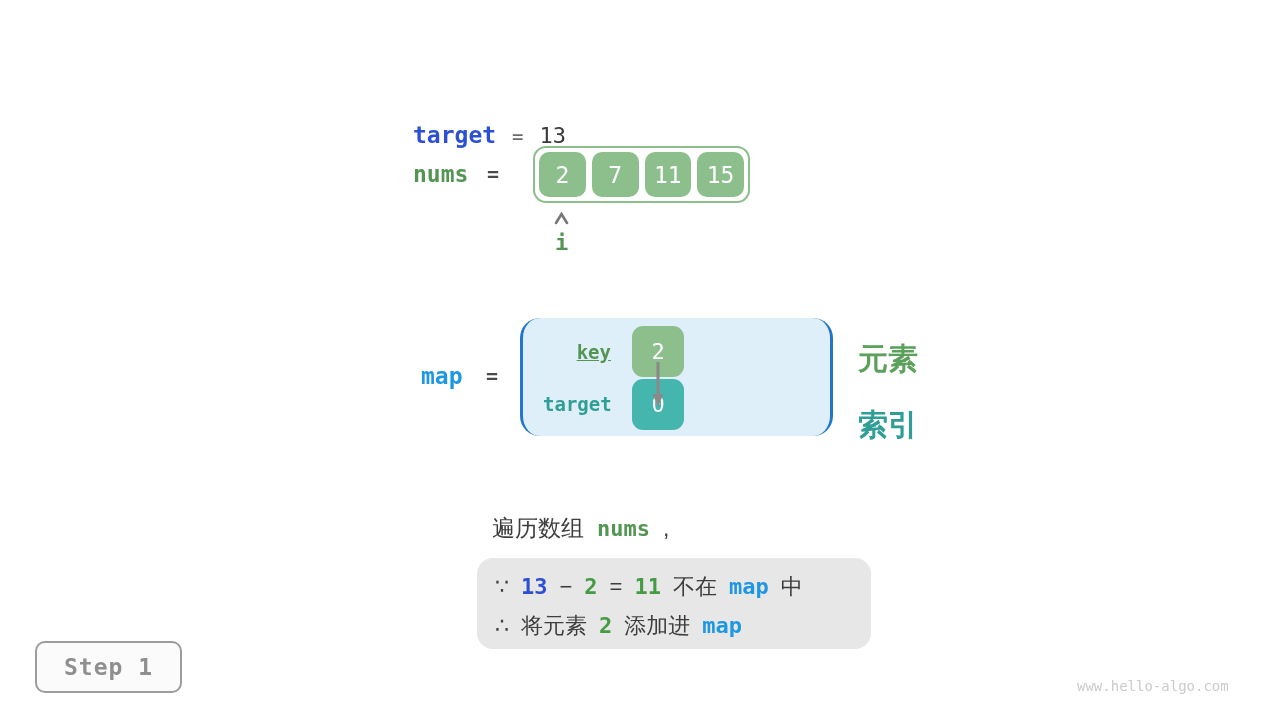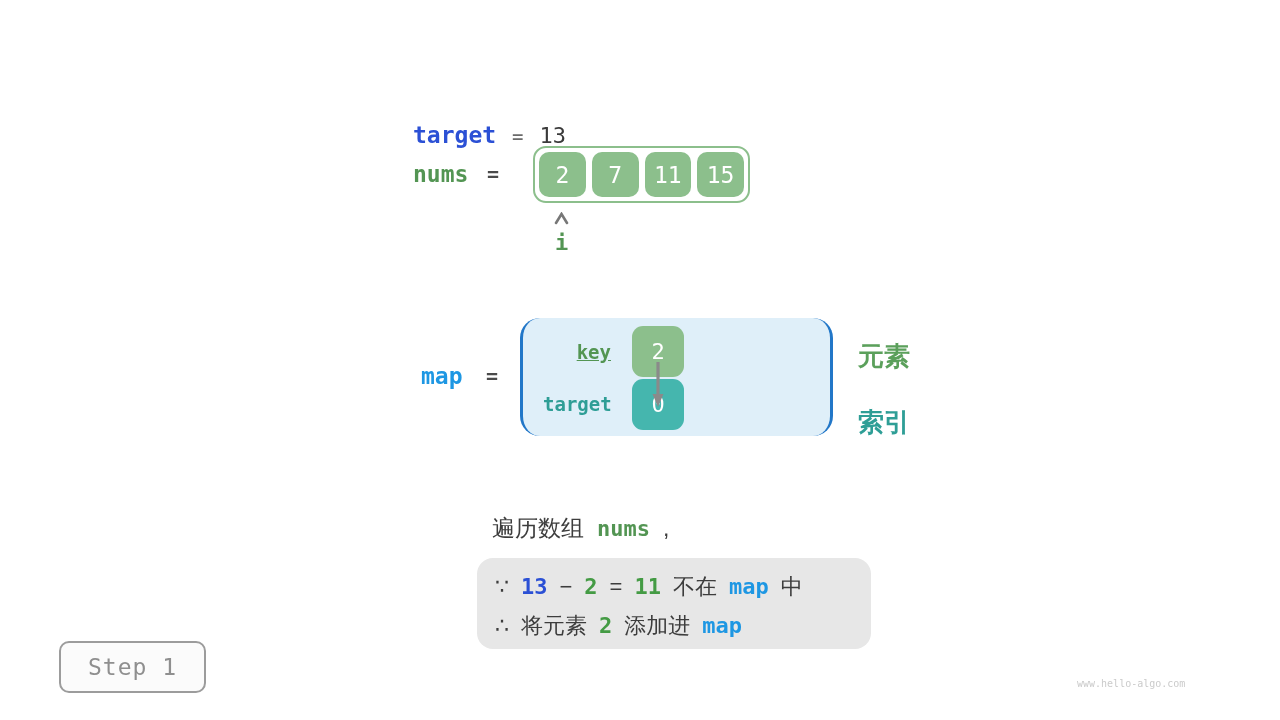--- a/index.html
+++ b/index.html
@@ -75,21 +75,21 @@
   .kv-box {
     position: absolute; left: 632px; width: 52px; height: 51px;
     border-radius: 11px; color: #ffffff;
     font-family: "DejaVu Sans Mono", monospace; font-size: 22px;
     display: flex; align-items: center; justify-content: center;
   }
   .key-box { top: 326px; background: #8CBF8C; }
   .value-box { top: 379px; background: #45B6AE; }
   .kv-arrow { position: absolute; left: 650px; top: 360px; }
 
-  .side-label { position: absolute; left: 858px; font-weight: bold; font-size: 26px; }
+  .side-label { position: absolute; left: 858px; font-weight: bold; font-size: 30px; }
   .element-label { top: 339px; color: #5BA05B; }
   .index-label { top: 389px; color: #2E9E96; margin-top: 16px; }
 
   
   .caption {
     position: absolute; left: 492px; top: 513px;
     display: flex; align-items: baseline; gap: 13px;
     font-size: 23px; color: #3d3d3d;
   }
   .caption-code { font-family: "DejaVu Sans Mono", monospace; font-weight: bold; font-size: 22px; color: #539553; }
@@ -107,28 +107,28 @@
   .tk-royal { font-family: "DejaVu Sans Mono", monospace; font-weight: bold; color: #2B50D5; }
   .tk-green { font-family: "DejaVu Sans Mono", monospace; font-weight: bold; color: #449B44; }
   .tk-lblue { font-family: "DejaVu Sans Mono", monospace; font-weight: bold; color: #1E97E3; }
 
   
   .step-badge {
     position: absolute; left: 35px; top: 641px;
     width: 147px; height: 52px;
     background: #FBFBFB; border: 2px solid #9C9C9C; border-radius: 10px;
     display: flex; align-items: center; justify-content: center;
-    font-family: "DejaVu Sans Mono", monospace; font-weight: normal; font-size: 23px;
-    color: #8F8F8F; letter-spacing: 1px; margin-left: 24px;
+    font-family: "DejaVu Sans Mono", monospace; font-weight: bold; font-size: 23px;
+    color: #8F8F8F; letter-spacing: 1px;
   }
 
   
   .watermark {
     position: absolute; left: 1077px; top: 678px;
-    font-family: "DejaVu Sans Mono", monospace; font-size: 10px; color: #CBCBCB;
+    font-family: "DejaVu Sans Mono", monospace; font-size: 14px; color: #CBCBCB;
   }
 </style>
 </head>
 <body>
 
 <div class="canvas">
 
   <div class="target-line">
     <span class="target-label">target</span>
     <span class="eq-gray">=</span>

